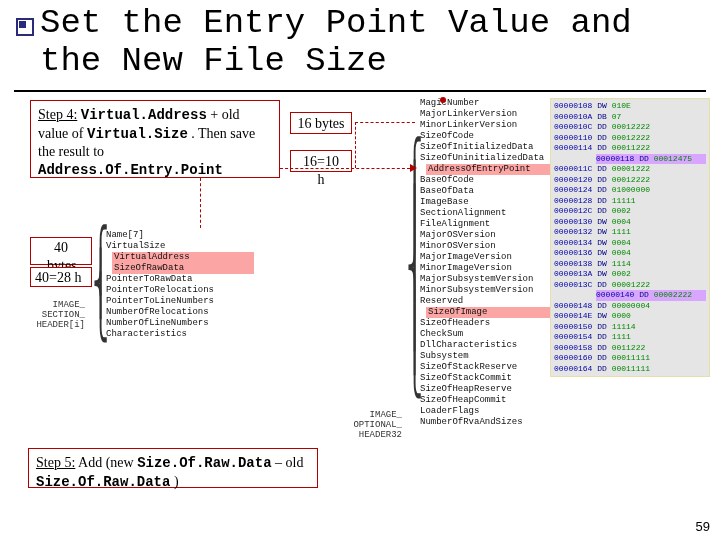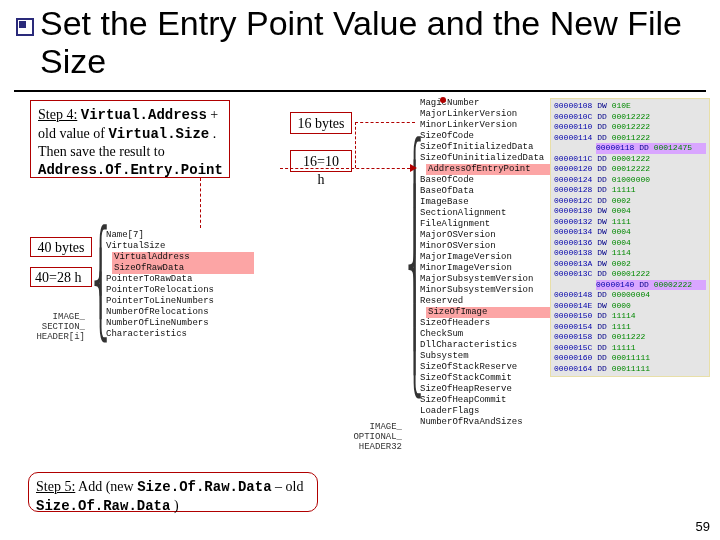--- a/index.html
+++ b/index.html
@@ -36,21 +36,21 @@
     background: #2a2a7a;
   }
   .title {
     position: absolute;
     left: 40px;
     top: 4px;
     width: 660px;
     font-size: 34px;
     line-height: 1.12;
     color: #000;
-    font-family: Liberation Sans, sans-serif;
+    font-family: Liberation Mono, monospace;
   }
   .hr {
     position: absolute;
     left: 14px;
     top: 90px;
     width: 692px;
     height: 0;
     border-top: 2px solid #000;
   }
   .box {
@@ -58,26 +58,26 @@
     border: 1.5px solid #b00000;
     background: #fff;
     padding: 5px 7px;
     font-family: "Times New Roman", serif;
     font-size: 14px;
     line-height: 1.25;
     box-sizing: border-box;
   }
   .box u { text-decoration: underline; }
   .mono { font-family: "Courier New", monospace; font-weight: bold; }
-  .step4 { left: 30px; top: 100px; width: 200px; height: 78px; }
+  .step4 { left: 30px; top: 100px; width: 250px; height: 78px; }
   .mini16 { left: 290px; top: 112px; width: 62px; height: 22px; padding: 2px 4px; text-align: center; }
   .mini16h { left: 290px; top: 150px; width: 62px; height: 22px; padding: 2px 12px; text-align: center; }
-  .mini40 { left: 30px; top: 237px; width: 62px; height: 20px; padding: 1px 0; text-align: center; }
+  .mini40 { left: 30px; top: 237px; width: 62px; height: 28px; padding: 1px 16px; text-align: center; }
   .mini40h { left: 30px; top: 267px; width: 62px; height: 20px; padding: 1px 4px; }
-  .step5 { left: 28px; top: 472px; width: 290px; height: 40px; border-radius: 10px; }
+  .step5 { left: 28px; top: 448px; width: 290px; height: 40px; }
 
   
   .flist {
     position: absolute;
     font-family: "Courier New", monospace;
     font-size: 9px;
     line-height: 11px;
     color: #111;
   }
   .flist .row {
@@ -95,21 +95,20 @@
     line-height: 0.4;
   }
 
   .sec-label {
     position: absolute;
     font-family: "Courier New", monospace;
     font-size: 9px;
     line-height: 10px;
     color: #333;
     text-align: right;
-    margin-top: 12px;
   }
 
   
   .hex {
     position: absolute;
     left: 550px;
     top: 98px;
     width: 160px;
     font-family: "Courier New", monospace;
     font-size: 8px;
@@ -235,20 +234,21 @@
       <div class="row">SizeOfStackReserve</div>
       <div class="row">SizeOfStackCommit</div>
       <div class="row">SizeOfHeapReserve</div>
       <div class="row">SizeOfHeapCommit</div>
       <div class="row">LoaderFlags</div>
       <div class="row">NumberOfRvaAndSizes</div>
     </div>
 
   <div class="hex" id="hex">
       <div class="row"><span class="addr">00000108</span>  <span class="op">DW</span> <span class="val">010E</span></div>
+      <div class="row"><span class="addr">0000010A</span>  <span class="op">DB</span> <span class="val">07</span></div>
       <div class="row"><span class="addr">0000010C</span>  <span class="op">DD</span> <span class="val">00012222</span></div>
       <div class="row"><span class="addr">00000110</span>  <span class="op">DD</span> <span class="val">00012222</span></div>
       <div class="row"><span class="addr">00000114</span>  <span class="op">DD</span> <span class="val">00011222</span></div>
       <div class="row hlh"><span class="addr">00000118</span>  <span class="op">DD</span> <span class="val">00012475</span></div>
       <div class="row"><span class="addr">0000011C</span>  <span class="op">DD</span> <span class="val">00001222</span></div>
       <div class="row"><span class="addr">00000120</span>  <span class="op">DD</span> <span class="val">00012222</span></div>
       <div class="row"><span class="addr">00000124</span>  <span class="op">DD</span> <span class="val">01000000</span></div>
       <div class="row"><span class="addr">00000128</span>  <span class="op">DD</span> <span class="val">11111</span></div>
       <div class="row"><span class="addr">0000012C</span>  <span class="op">DD</span> <span class="val">0002</span></div>
       <div class="row"><span class="addr">00000130</span>  <span class="op">DW</span> <span class="val">0004</span></div>
@@ -257,21 +257,20 @@
       <div class="row"><span class="addr">00000136</span>  <span class="op">DW</span> <span class="val">0004</span></div>
       <div class="row"><span class="addr">00000138</span>  <span class="op">DW</span> <span class="val">1114</span></div>
       <div class="row"><span class="addr">0000013A</span>  <span class="op">DW</span> <span class="val">0002</span></div>
       <div class="row"><span class="addr">0000013C</span>  <span class="op">DD</span> <span class="val">00001222</span></div>
       <div class="row hlh"><span class="addr">00000140</span>  <span class="op">DD</span> <span class="val">00002222</span></div>
       <div class="row"><span class="addr">00000148</span>  <span class="op">DD</span> <span class="val">00000004</span></div>
       <div class="row"><span class="addr">0000014E</span>  <span class="op">DW</span> <span class="val">0000</span></div>
       <div class="row"><span class="addr">00000150</span>  <span class="op">DD</span> <span class="val">11114</span></div>
       <div class="row"><span class="addr">00000154</span>  <span class="op">DD</span> <span class="val">1111</span></div>
       <div class="row"><span class="addr">00000158</span>  <span class="op">DD</span> <span class="val">0011222</span></div>
-      <div class="row"><span class="addr">0000015C</span>  <span class="op">DD</span> <span class="val">11111</span></div>
       <div class="row"><span class="addr">00000160</span>  <span class="op">DD</span> <span class="val">00011111</span></div>
       <div class="row"><span class="addr">00000164</span>  <span class="op">DD</span> <span class="val">00011111</span></div>
     </div>
 
   <div class="dot-red" style="left:440px; top:97px;"></div>
   <div class="dash-arrow-v" style="left:200px; top:178px; height:50px;"></div>
   <div class="dash-arrow" style="left:200px; top:228px; width:0px;"></div>
   <div class="dash-arrow" style="left:280px; top:168px; width:130px;"></div>
   <div class="arrow-head" style="left:410px; top:164px;"></div>
   <div class="dash-arrow-v" style="left:355px; top:122px; height:46px;"></div>

